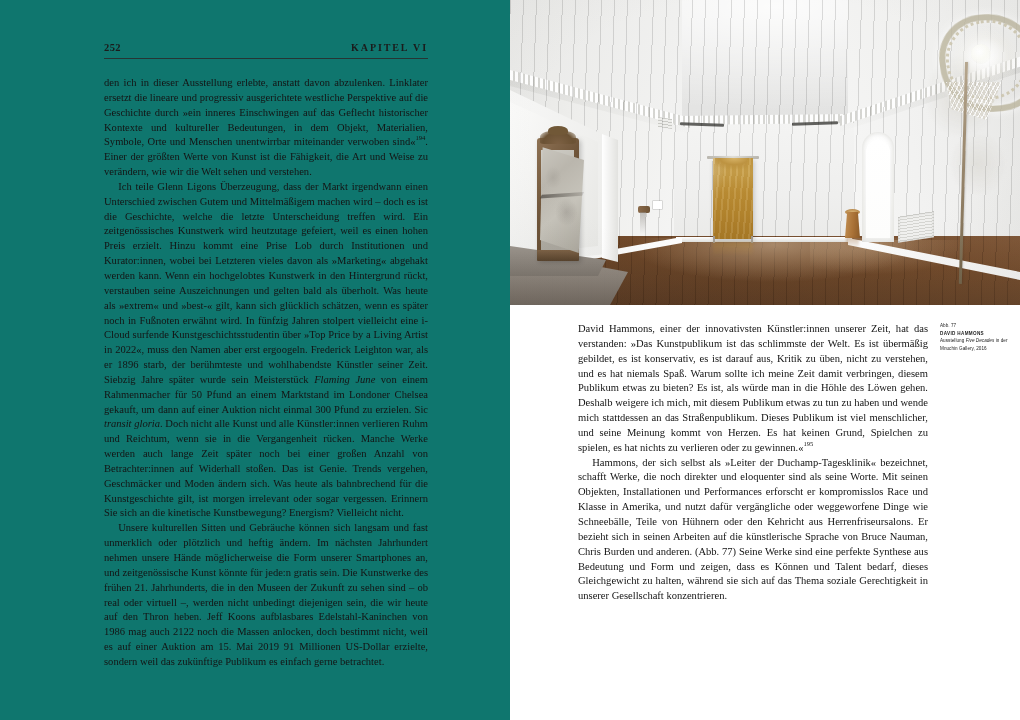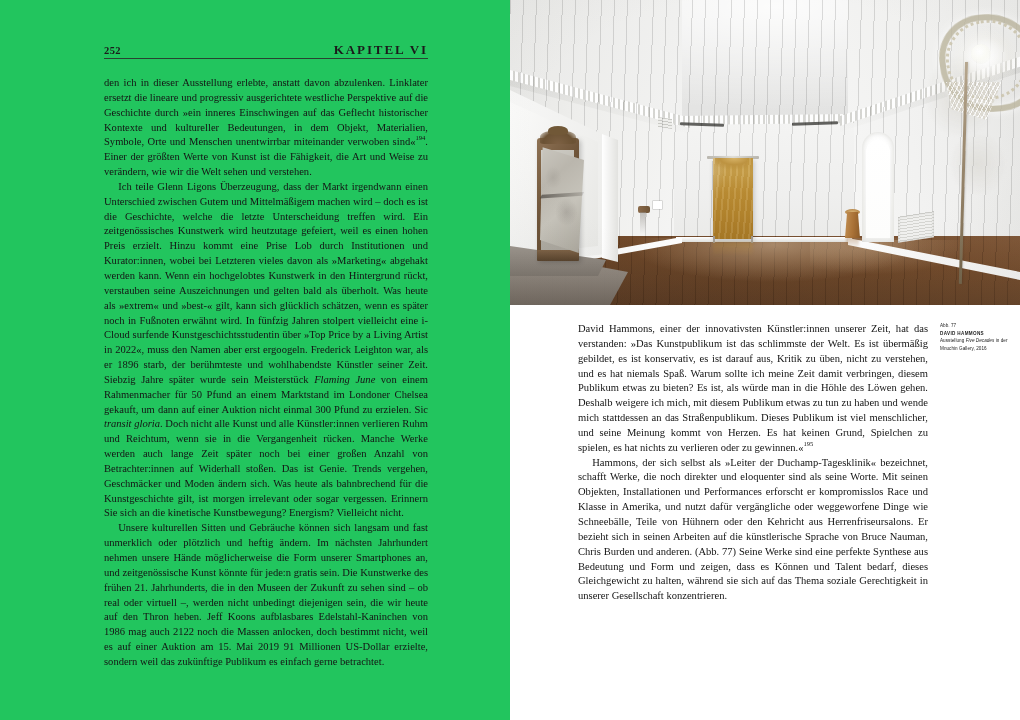--- a/index.html
+++ b/index.html
@@ -26,40 +26,40 @@
   .page-edge-top    { position:absolute; left:0; top:0; width:1020px; height:1px; background:#bfbfbf; }
   .page-edge-left   { position:absolute; left:0; top:0; width:1px; height:720px; background:#cfcfcf; }
   .page-edge-right  { position:absolute; right:0; top:0; width:1px; height:720px; background:#cfcfcf; }
   .page-edge-bottom { position:absolute; left:0; bottom:0; width:1020px; height:1px; background:#d8d8d8; }
 
   
   .page-left {
     position: absolute;
     left: 0; top: 0;
     width: 510px; height: 720px;
-    background: #22c55e;
+    background: #0f766e;
   }
   .running-head {
     position: absolute;
     left: 104px; top: 42px;
     width: 324px;
     display: flex;
     justify-content: space-between;
     align-items: baseline;
   }
   .folio {
     font-family: "Liberation Serif", serif;
     font-size: 10.5px;
     font-weight: 700;
     letter-spacing: 0.4px;
     color: #1b1b1b;
   }
   .chapter-mark {
     font-family: "Liberation Serif", serif;
-    font-size: 13px;
+    font-size: 10px;
     font-weight: 700;
     letter-spacing: 1.9px;
     color: #1b1b1b;
   }
   .head-rule {
     position: absolute;
     left: 104px; top: 58px;
     width: 324px; height: 1px;
     background: #2a2a2a;
     opacity: .85;

